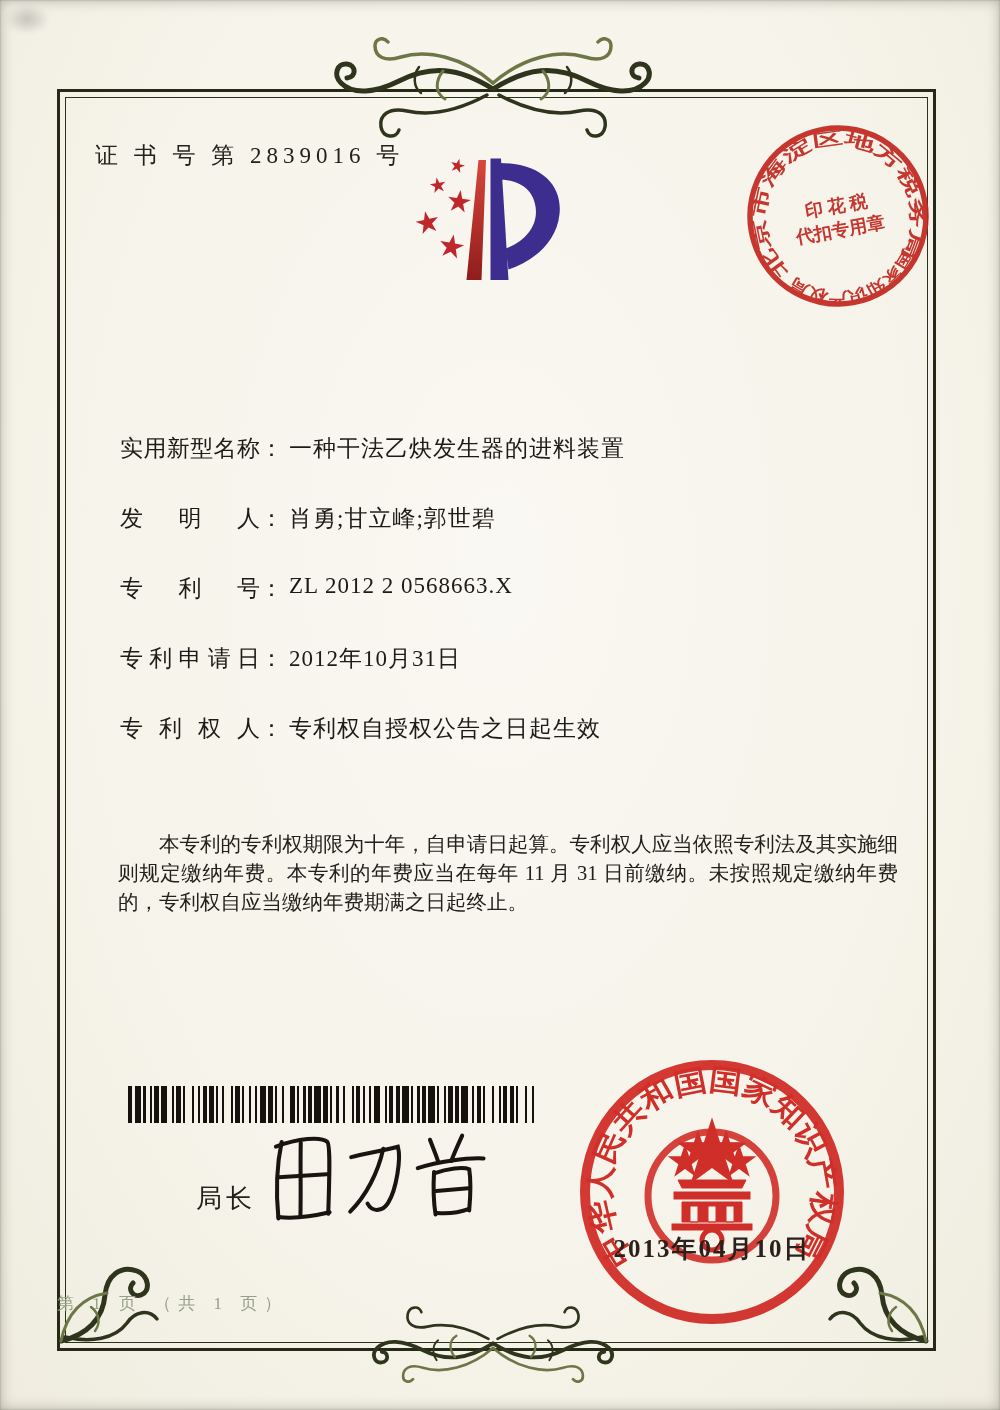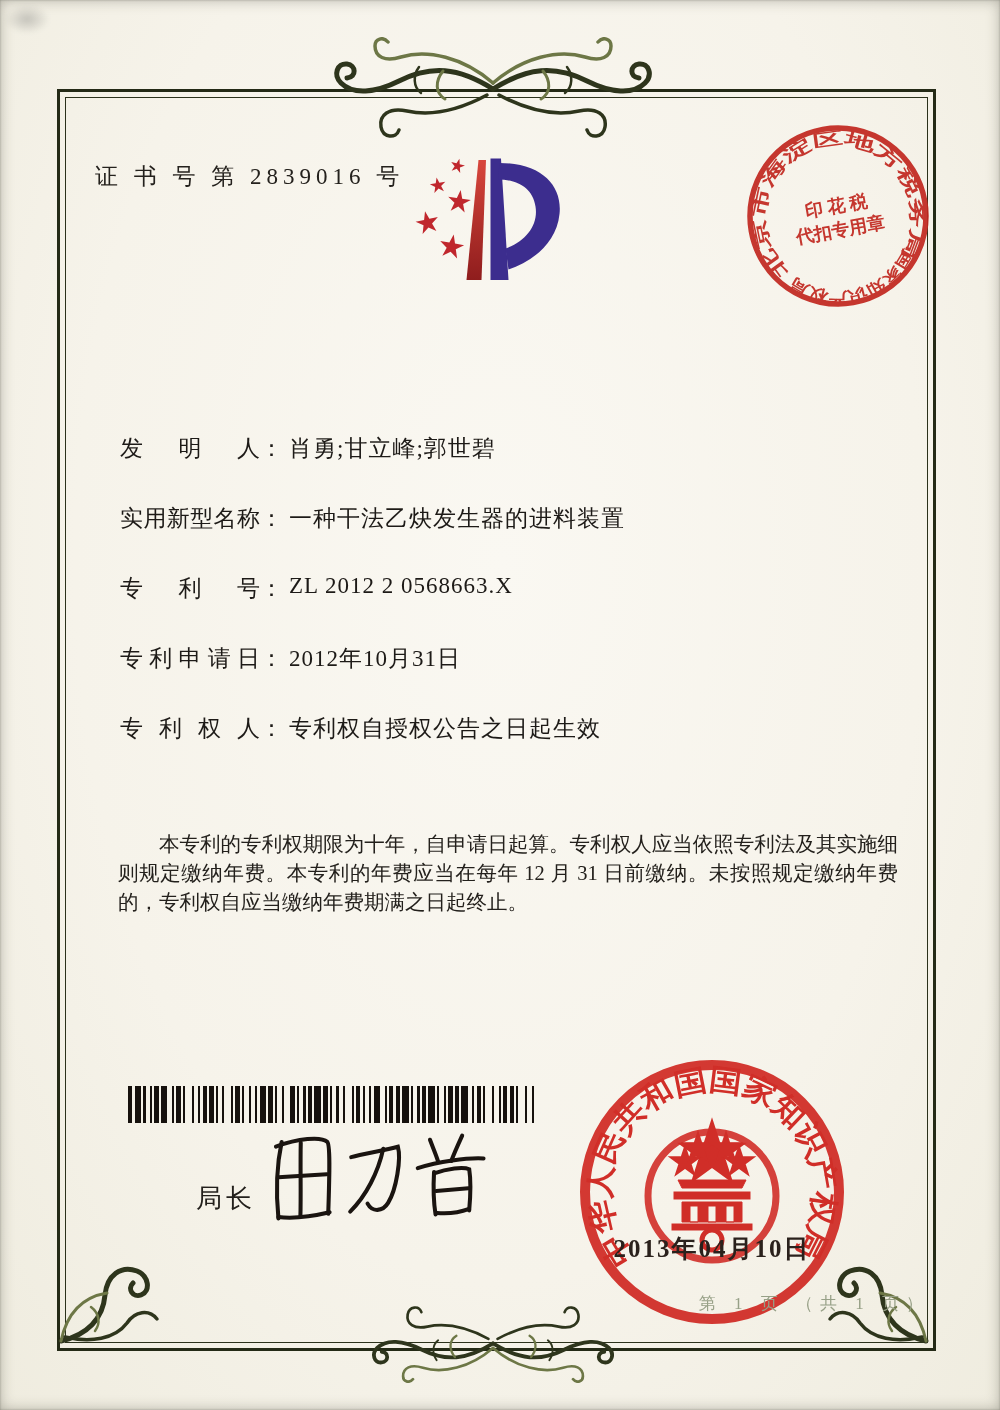--- a/index.html
+++ b/index.html
@@ -7,21 +7,21 @@
         background:radial-gradient(ellipse at 50% 40%, #faf8f2 0%, #f6f3ea 60%, #efecdf 100%);
         box-shadow:inset 0 0 14px rgba(60,60,50,.35), inset 0 0 2px rgba(40,40,30,.4);
         font-family:"Liberation Serif","DejaVu Serif",serif;color:#1d1a17;}
   .smudge{position:absolute;left:4px;top:4px;width:46px;height:30px;border-radius:50%;
         background:radial-gradient(ellipse,#8d8d88 0%,transparent 70%);opacity:.45;filter:blur(2px);}
   
   .frame-outer{position:absolute;left:57px;top:89px;width:873px;height:1256px;border:3px solid #242a16;}
   .frame-inner{position:absolute;left:5px;top:5px;right:5px;bottom:5px;border:1px solid #2b311b;}
   .orn{position:absolute;}
   
-  .certno{position:absolute;left:95px;top:161px;font-size:23px;letter-spacing:5px;color:#24211d;}
+  .certno{position:absolute;left:95px;top:140px;font-size:23px;letter-spacing:5px;color:#24211d;}
   .logo{position:absolute;left:408px;top:144px;}
   .stamp-tax{position:absolute;left:740px;top:118px;transform:rotate(-10deg);opacity:.92;}
   .title{position:absolute;left:0;top:295px;width:100%;text-align:center;font-size:49px;font-weight:bold;
          letter-spacing:13px;color:#151310;}
   
   .fields{position:absolute;left:120px;top:433px;width:760px;font-size:23px;}
   .frow{height:70px;}
   .flabel{display:inline-block;width:140px;text-align:justify;text-align-last:justify;vertical-align:top;}
   .fcolon{display:inline-block;vertical-align:top;}
   .fvalue{display:inline-block;margin-left:6px;vertical-align:top;letter-spacing:1px;}
@@ -33,21 +33,21 @@
   .barcode{position:absolute;left:128px;top:1086px;width:433px;height:37px;overflow:hidden;white-space:nowrap;font-size:0;}
   
   .signer-label{position:absolute;left:196px;top:1181px;font-size:26px;letter-spacing:4px;color:#23201c;}
   .signature{position:absolute;left:255px;top:1118px;}
   .sr{position:absolute;width:1px;height:1px;overflow:hidden;clip:rect(0 0 0 0);}
   
   .seal{position:absolute;left:578px;top:1058px;opacity:.95;}
   .seal-date{position:absolute;left:592px;top:1232px;width:240px;text-align:center;font-size:25px;
              letter-spacing:2px;color:#2a211c;font-weight:bold;}
   
-  .footer{position:absolute;left:57px;top:1292px;width:873px;text-align:right;font-size:17px;
+  .footer{position:absolute;left:57px;top:1292px;width:873px;text-align:left;font-size:17px;
           letter-spacing:7px;color:#97a087;}
 </style>
 </head>
 <body>
 
 <div class="page">
 
   <div class="smudge"></div>
 
   <div class="frame-outer">
@@ -120,38 +120,38 @@
     <text font-size="16" font-weight="bold" fill="#c1271f" font-family="Liberation Serif, DejaVu Serif, serif">
       <textPath href="#taxbot" startOffset="5" textLength="130" lengthAdjust="spacingAndGlyphs">国家知识产权局</textPath>
     </text>
     <text x="0" y="-4" text-anchor="middle" font-size="18" font-weight="bold" fill="#c1271f" font-family="Liberation Serif, DejaVu Serif, serif">印 花 税</text>
     <text x="0" y="20" text-anchor="middle" font-size="18" font-weight="bold" fill="#c1271f" font-family="Liberation Serif, DejaVu Serif, serif">代扣专用章</text>
   </svg>
 
 
   <div class="fields">
     <div class="frow">
+      <span class="flabel">实用新型名称</span><span class="fcolon">：</span><span class="fvalue">一种干法乙炔发生器的进料装置</span>
+    </div>
+    <div class="frow">
       <span class="flabel">发明人</span><span class="fcolon">：</span><span class="fvalue">肖勇;甘立峰;郭世碧</span>
     </div>
     <div class="frow">
-      <span class="flabel">实用新型名称</span><span class="fcolon">：</span><span class="fvalue">一种干法乙炔发生器的进料装置</span>
-    </div>
-    <div class="frow">
       <span class="flabel">专利号</span><span class="fcolon">：</span><span class="fvalue">ZL 2012 2 0568663.X</span>
     </div>
     <div class="frow">
       <span class="flabel">专利申请日</span><span class="fcolon">：</span><span class="fvalue">2012年10月31日</span>
     </div>
     <div class="frow">
       <span class="flabel">专利权人</span><span class="fcolon">：</span><span class="fvalue">专利权自授权公告之日起生效</span>
     </div>
   </div>
 
   <div class="body-text">
-    <p>本专利的专利权期限为十年，自申请日起算。专利权人应当依照专利法及其实施细则规定缴纳年费。本专利的年费应当在每年 12 月 31 日前缴纳。未按照规定缴纳年费的，专利权自应当缴纳年费期满之日起终止。</p>
+    <p>本专利的专利权期限为十年，自申请日起算。专利权人应当依照专利法及其实施细则规定缴纳年费。本专利的年费应当在每年 11 月 31 日前缴纳。未按照规定缴纳年费的，专利权自应当缴纳年费期满之日起终止。</p>
   </div>
 
   <div class="barcode"><span style="display:inline-block;height:37px;width:4.4px;background:#16110d"></span><span style="display:inline-block;height:37px;width:2.2px;background:transparent"></span><span style="display:inline-block;height:37px;width:6.6000000000000005px;background:#16110d"></span><span style="display:inline-block;height:37px;width:2.2px;background:transparent"></span><span style="display:inline-block;height:37px;width:2.2px;background:#16110d"></span><span style="display:inline-block;height:37px;width:4.4px;background:transparent"></span><span style="display:inline-block;height:37px;width:2.2px;background:#16110d"></span><span style="display:inline-block;height:37px;width:2.2px;background:transparent"></span><span style="display:inline-block;height:37px;width:4.4px;background:#16110d"></span><span style="display:inline-block;height:37px;width:2.2px;background:transparent"></span><span style="display:inline-block;height:37px;width:6.6000000000000005px;background:#16110d"></span><span style="display:inline-block;height:37px;width:4.4px;background:transparent"></span><span style="display:inline-block;height:37px;width:2.2px;background:#16110d"></span><span style="display:inline-block;height:37px;width:2.2px;background:transparent"></span><span style="display:inline-block;height:37px;width:4.4px;background:#16110d"></span><span style="display:inline-block;height:37px;width:2.2px;background:transparent"></span><span style="display:inline-block;height:37px;width:2.2px;background:#16110d"></span><span style="display:inline-block;height:37px;width:6.6000000000000005px;background:transparent"></span><span style="display:inline-block;height:37px;width:2.2px;background:#16110d"></span><span style="display:inline-block;height:37px;width:4.4px;background:transparent"></span><span style="display:inline-block;height:37px;width:2.2px;background:#16110d"></span><span style="display:inline-block;height:37px;width:2.2px;background:transparent"></span><span style="display:inline-block;height:37px;width:4.4px;background:#16110d"></span><span style="display:inline-block;height:37px;width:2.2px;background:transparent"></span><span style="display:inline-block;height:37px;width:4.4px;background:#16110d"></span><span style="display:inline-block;height:37px;width:2.2px;background:transparent"></span><span style="display:inline-block;height:37px;width:2.2px;background:#16110d"></span><span style="display:inline-block;height:37px;width:4.4px;background:transparent"></span><span style="display:inline-block;height:37px;width:2.2px;background:#16110d"></span><span style="display:inline-block;height:37px;width:6.6000000000000005px;background:transparent"></span><span style="display:inline-block;height:37px;width:2.2px;background:#16110d"></span><span style="display:inline-block;height:37px;width:2.2px;background:transparent"></span><span style="display:inline-block;height:37px;width:4.4px;background:#16110d"></span><span style="display:inline-block;height:37px;width:2.2px;background:transparent"></span><span style="display:inline-block;height:37px;width:2.2px;background:#16110d"></span><span style="display:inline-block;height:37px;width:4.4px;background:transparent"></span><span style="display:inline-block;height:37px;width:2.2px;background:#16110d"></span><span style="display:inline-block;height:37px;width:4.4px;background:transparent"></span><span style="display:inline-block;height:37px;width:2.2px;background:#16110d"></span><span style="display:inline-block;height:37px;width:2.2px;background:transparent"></span><span style="display:inline-block;height:37px;width:6.6000000000000005px;background:#16110d"></span><span style="display:inline-block;height:37px;width:2.2px;background:transparent"></span><span style="display:inline-block;height:37px;width:4.4px;background:#16110d"></span><span style="display:inline-block;height:37px;width:2.2px;background:transparent"></span><span style="display:inline-block;height:37px;width:2.2px;background:#16110d"></span><span style="display:inline-block;height:37px;width:4.4px;background:transparent"></span><span style="display:inline-block;height:37px;width:2.2px;background:#16110d"></span><span style="display:inline-block;height:37px;width:6.6000000000000005px;background:transparent"></span><span style="display:inline-block;height:37px;width:4.4px;background:#16110d"></span><span style="display:inline-block;height:37px;width:2.2px;background:transparent"></span><span style="display:inline-block;height:37px;width:2.2px;background:#16110d"></span><span style="display:inline-block;height:37px;width:4.4px;background:transparent"></span><span style="display:inline-block;height:37px;width:2.2px;background:#16110d"></span><span style="display:inline-block;height:37px;width:2.2px;background:transparent"></span><span style="display:inline-block;height:37px;width:4.4px;background:#16110d"></span><span style="display:inline-block;height:37px;width:2.2px;background:transparent"></span><span style="display:inline-block;height:37px;width:6.6000000000000005px;background:#16110d"></span><span style="display:inline-block;height:37px;width:2.2px;background:transparent"></span><span style="display:inline-block;height:37px;width:4.4px;background:#16110d"></span><span style="display:inline-block;height:37px;width:2.2px;background:transparent"></span><span style="display:inline-block;height:37px;width:2.2px;background:#16110d"></span><span style="display:inline-block;height:37px;width:4.4px;background:transparent"></span><span style="display:inline-block;height:37px;width:2.2px;background:#16110d"></span><span style="display:inline-block;height:37px;width:4.4px;background:transparent"></span><span style="display:inline-block;height:37px;width:2.2px;background:#16110d"></span><span style="display:inline-block;height:37px;width:6.6000000000000005px;background:transparent"></span><span style="display:inline-block;height:37px;width:2.2px;background:#16110d"></span><span style="display:inline-block;height:37px;width:2.2px;background:transparent"></span><span style="display:inline-block;height:37px;width:4.4px;background:#16110d"></span><span style="display:inline-block;height:37px;width:2.2px;background:transparent"></span><span style="display:inline-block;height:37px;width:2.2px;background:#16110d"></span><span style="display:inline-block;height:37px;width:4.4px;background:transparent"></span><span style="display:inline-block;height:37px;width:2.2px;background:#16110d"></span><span style="display:inline-block;height:37px;width:2.2px;background:transparent"></span><span style="display:inline-block;height:37px;width:6.6000000000000005px;background:#16110d"></span><span style="display:inline-block;height:37px;width:4.4px;background:transparent"></span><span style="display:inline-block;height:37px;width:2.2px;background:#16110d"></span><span style="display:inline-block;height:37px;width:2.2px;background:transparent"></span><span style="display:inline-block;height:37px;width:4.4px;background:#16110d"></span><span style="display:inline-block;height:37px;width:2.2px;background:transparent"></span><span style="display:inline-block;height:37px;width:4.4px;background:#16110d"></span><span style="display:inline-block;height:37px;width:2.2px;background:transparent"></span><span style="display:inline-block;height:37px;width:6.6000000000000005px;background:#16110d"></span><span style="display:inline-block;height:37px;width:2.2px;background:transparent"></span><span style="display:inline-block;height:37px;width:2.2px;background:#16110d"></span><span style="display:inline-block;height:37px;width:4.4px;background:transparent"></span><span style="display:inline-block;height:37px;width:2.2px;background:#16110d"></span><span style="display:inline-block;height:37px;width:2.2px;background:transparent"></span><span style="display:inline-block;height:37px;width:4.4px;background:#16110d"></span><span style="display:inline-block;height:37px;width:2.2px;background:transparent"></span><span style="display:inline-block;height:37px;width:6.6000000000000005px;background:#16110d"></span><span style="display:inline-block;height:37px;width:2.2px;background:transparent"></span><span style="display:inline-block;height:37px;width:2.2px;background:#16110d"></span><span style="display:inline-block;height:37px;width:4.4px;background:transparent"></span><span style="display:inline-block;height:37px;width:2.2px;background:#16110d"></span><span style="display:inline-block;height:37px;width:2.2px;background:transparent"></span><span style="display:inline-block;height:37px;width:4.4px;background:#16110d"></span><span style="display:inline-block;height:37px;width:2.2px;background:transparent"></span><span style="display:inline-block;height:37px;width:4.4px;background:#16110d"></span><span style="display:inline-block;height:37px;width:2.2px;background:transparent"></span><span style="display:inline-block;height:37px;width:6.6000000000000005px;background:#16110d"></span><span style="display:inline-block;height:37px;width:4.4px;background:transparent"></span><span style="display:inline-block;height:37px;width:2.2px;background:#16110d"></span><span style="display:inline-block;height:37px;width:2.2px;background:transparent"></span><span style="display:inline-block;height:37px;width:4.4px;background:#16110d"></span><span style="display:inline-block;height:37px;width:2.2px;background:transparent"></span><span style="display:inline-block;height:37px;width:2.2px;background:#16110d"></span><span style="display:inline-block;height:37px;width:6.6000000000000005px;background:transparent"></span><span style="display:inline-block;height:37px;width:2.2px;background:#16110d"></span><span style="display:inline-block;height:37px;width:4.4px;background:transparent"></span><span style="display:inline-block;height:37px;width:2.2px;background:#16110d"></span><span style="display:inline-block;height:37px;width:2.2px;background:transparent"></span><span style="display:inline-block;height:37px;width:4.4px;background:#16110d"></span><span style="display:inline-block;height:37px;width:2.2px;background:transparent"></span><span style="display:inline-block;height:37px;width:4.4px;background:#16110d"></span><span style="display:inline-block;height:37px;width:2.2px;background:transparent"></span><span style="display:inline-block;height:37px;width:2.2px;background:#16110d"></span><span style="display:inline-block;height:37px;width:6.6000000000000005px;background:transparent"></span><span style="display:inline-block;height:37px;width:2.2px;background:#16110d"></span><span style="display:inline-block;height:37px;width:4.4px;background:transparent"></span><span style="display:inline-block;height:37px;width:2.2px;background:#16110d"></span></div>
 
   <div class="signer-label">局长</div>
   <svg class="signature" width="235" height="118" viewBox="0 0 320 140">
     <g stroke="#1a1410" fill="none" stroke-width="5.5" stroke-linecap="round" transform="rotate(-2 160 70)">
 
       <path d="M38,18 C30,50 28,90 30,122"></path>
       <path d="M30,24 C60,14 92,12 100,20 C104,24 102,60 98,118"></path>

